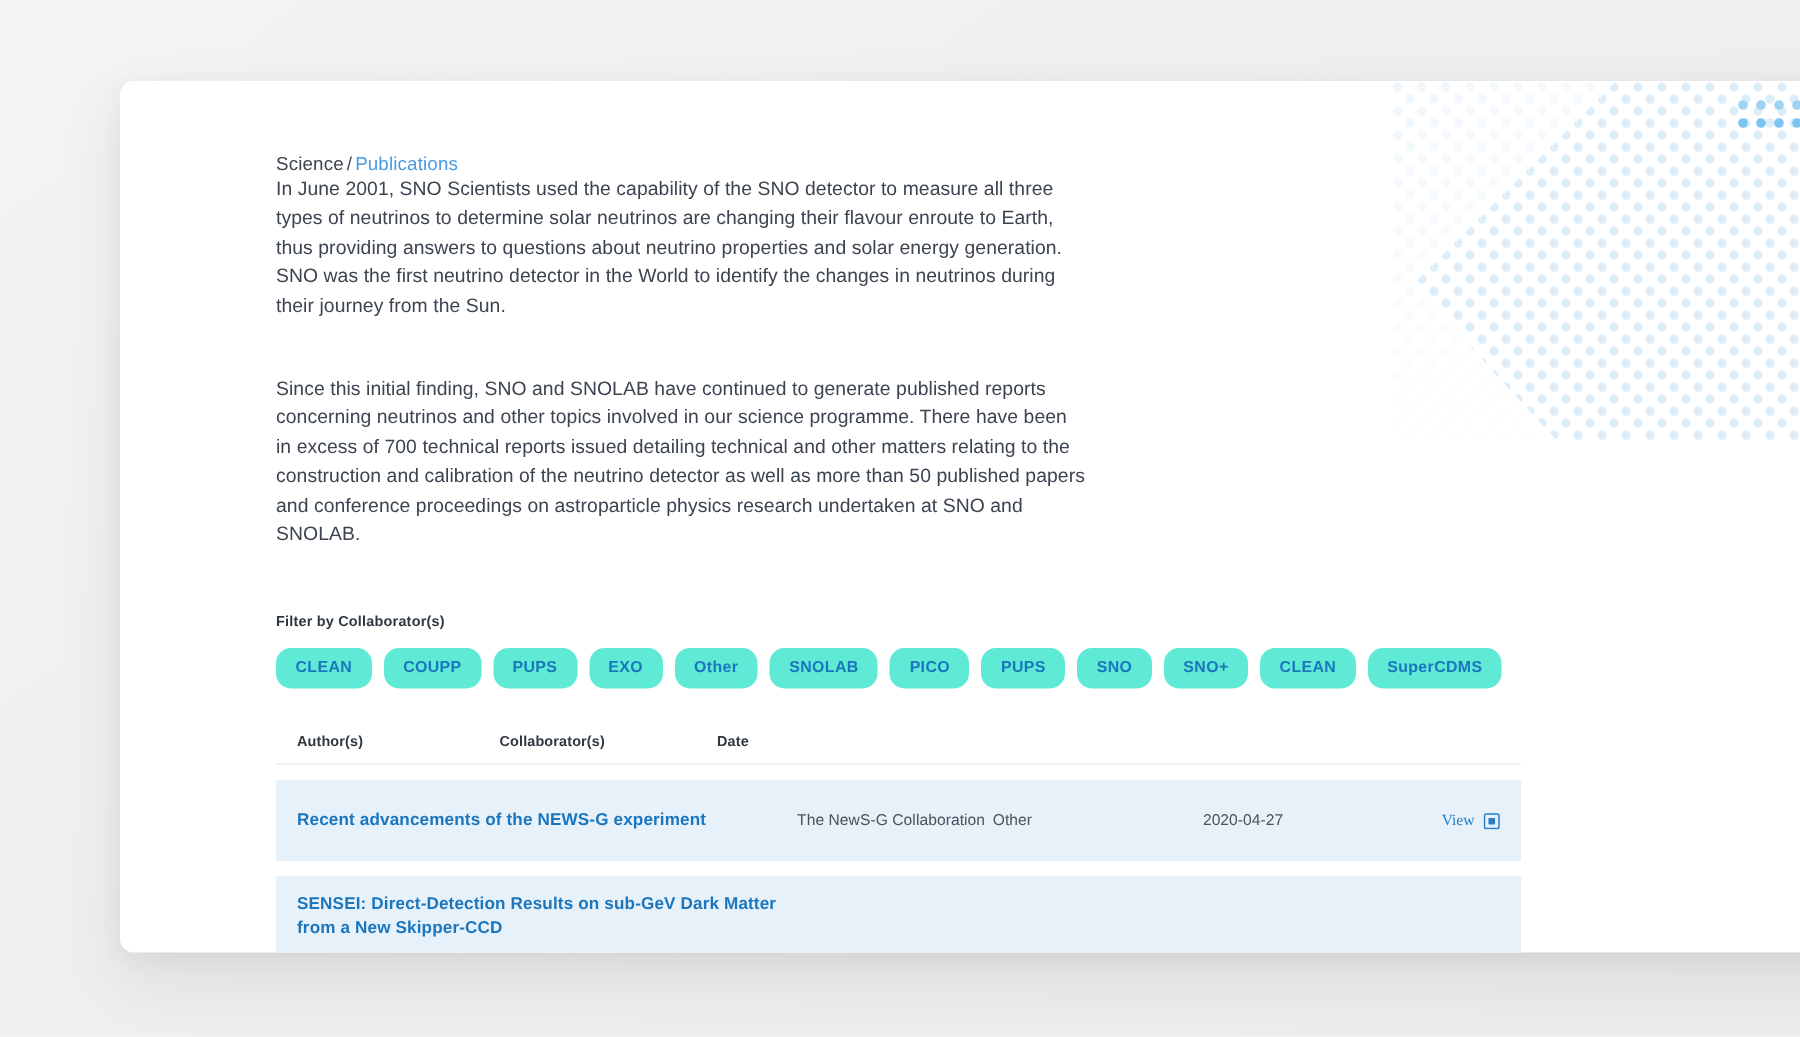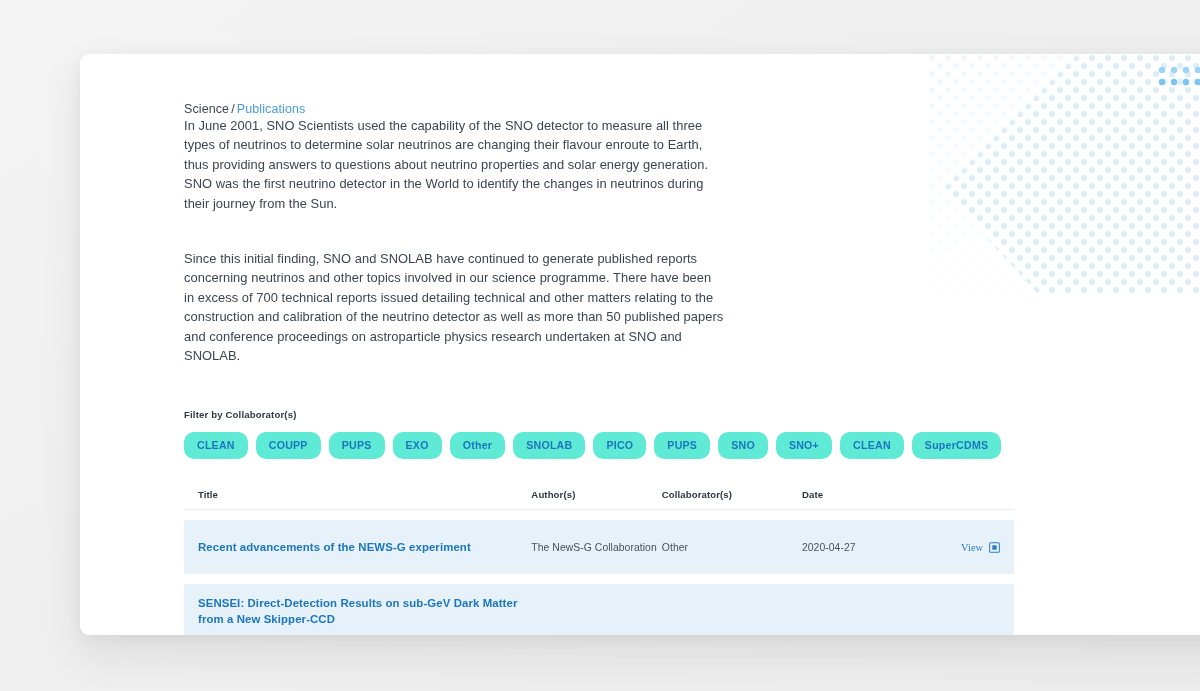--- a/index.html
+++ b/index.html
@@ -252,21 +252,20 @@
       <button class="chip">PUPS</button>
       <button class="chip">SNO</button>
       <button class="chip">SNO+</button>
       <button class="chip">CLEAN</button>
       <button class="chip">SuperCDMS</button>
     </div>
 
     <div class="pub-table">
 
       <div class="pub-head">
-        <div class="th col-title">Title</div>
         <div class="th col-author">Author(s)</div>
         <div class="th col-collab">Collaborator(s)</div>
         <div class="th col-date">Date</div>
         <div class="th col-view"></div>
       </div>
 
       <div class="pub-row">
         <div class="cell-title col-title">
           <a href="#">Recent advancements of the NEWS-G experiment</a>
         </div>

